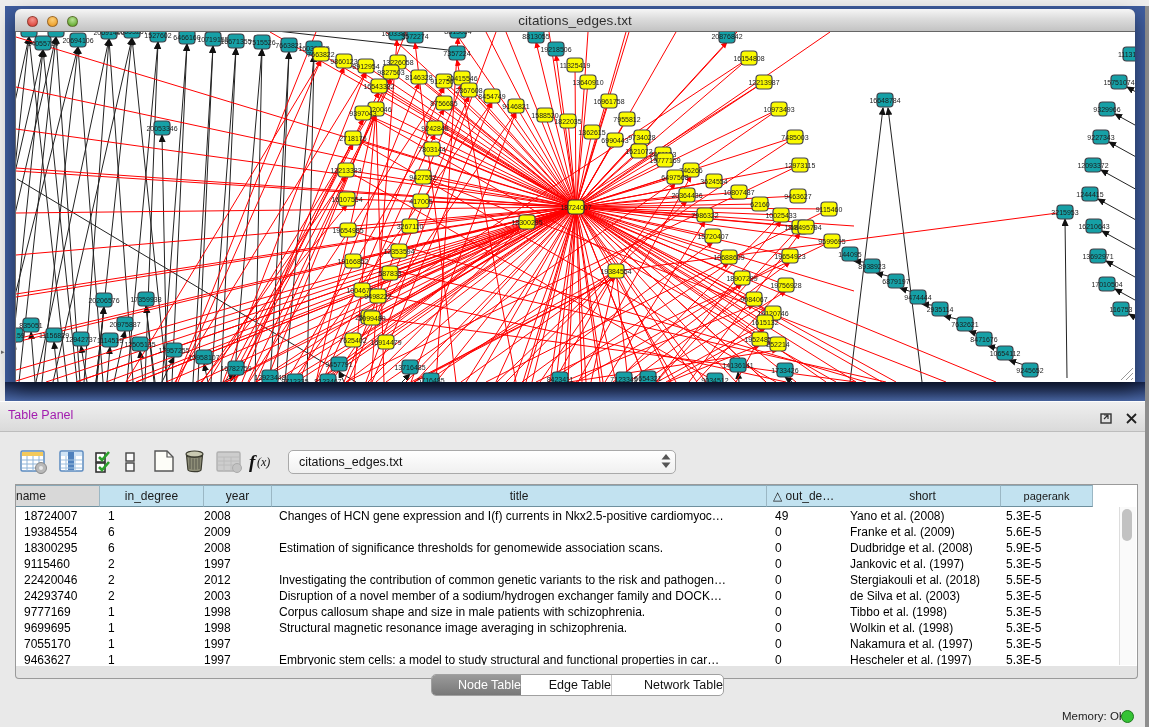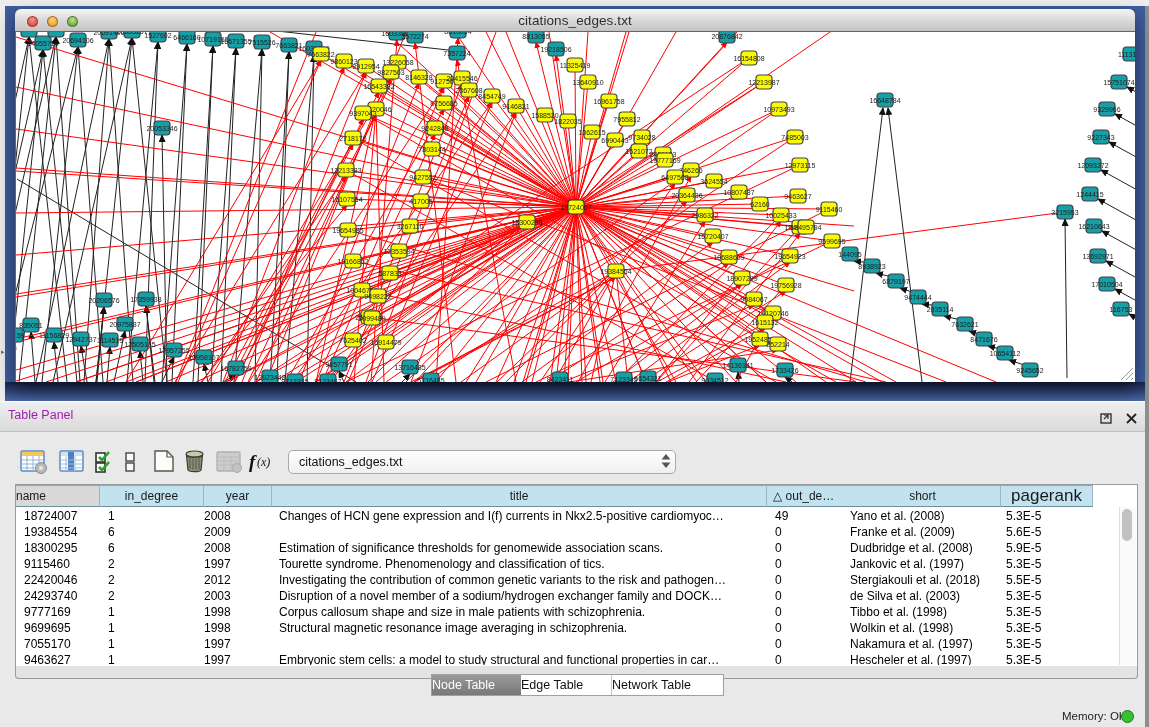--- a/index.html
+++ b/index.html
@@ -701,21 +701,21 @@
     <path d="M6 14 L1.5 8.5 L10.5 8.5 Z" fill="#555"></path>
 </svg>
 
 <div style="position:absolute;left:15px;top:484px;width:1121px;height:182px;background:#fff;border:1px solid #9a9a9a"></div>
 <div style="position:absolute;left:16px;top:485px;width:83px;height:20px;background:#d8d8d8;border-right:1px solid #9bb7c4;border-top:1px solid #8aa9b8;border-bottom:1px solid #6e8f9e;text-align:left;line-height:20px;font-size:12px;color:#1a1a1a">name</div>
 <div style="position:absolute;left:100px;top:485px;width:103px;height:20px;background:#c2e2f0;border-right:1px solid #9bb7c4;border-top:1px solid #8aa9b8;border-bottom:1px solid #6e8f9e;text-align:center;line-height:20px;font-size:12px;color:#1a1a1a">in_degree</div>
 <div style="position:absolute;left:204px;top:485px;width:67px;height:20px;background:#c2e2f0;border-right:1px solid #9bb7c4;border-top:1px solid #8aa9b8;border-bottom:1px solid #6e8f9e;text-align:center;line-height:20px;font-size:12px;color:#1a1a1a">year</div>
 <div style="position:absolute;left:272px;top:485px;width:494px;height:20px;background:#c2e2f0;border-right:1px solid #9bb7c4;border-top:1px solid #8aa9b8;border-bottom:1px solid #6e8f9e;text-align:center;line-height:20px;font-size:12px;color:#1a1a1a">title</div>
 <div style="position:absolute;left:767px;top:485px;width:77px;height:20px;background:#c2e2f0;border-right:1px solid #9bb7c4;border-top:1px solid #8aa9b8;border-bottom:1px solid #6e8f9e;text-align:left;padding-left:6px;line-height:20px;font-size:12px;color:#1a1a1a">△ out_de…</div>
 <div style="position:absolute;left:845px;top:485px;width:155px;height:20px;background:#c2e2f0;border-right:1px solid #9bb7c4;border-top:1px solid #8aa9b8;border-bottom:1px solid #6e8f9e;text-align:center;line-height:20px;font-size:12px;color:#1a1a1a">short</div>
-<div style="position:absolute;left:1001px;top:485px;width:91px;height:20px;background:#c2e2f0;border-right:1px solid #9bb7c4;border-top:1px solid #8aa9b8;border-bottom:1px solid #6e8f9e;text-align:center;line-height:20px;font-size:17px;color:#1a1a1a">pagerank</div>
+<div style="position:absolute;left:1001px;top:485px;width:91px;height:20px;background:#c2e2f0;border-right:1px solid #9bb7c4;border-top:1px solid #8aa9b8;border-bottom:1px solid #6e8f9e;text-align:center;line-height:20px;font-size:11px;color:#1a1a1a">pagerank</div>
 <div style="position:absolute;left:16px;top:506px;width:1119px;height:159px;overflow:hidden;font-size:12px;color:#000">
  <div style="position:absolute;left:-16px;top:-506px;width:1149px;height:727px">
       <div style="position:absolute;left:24px;top:509px">18724007</div>
       <div style="position:absolute;left:108px;top:509px">1</div>
       <div style="position:absolute;left:204px;top:509px">2008</div>
       <div style="position:absolute;left:279px;top:509px;width:486px;white-space:nowrap;overflow:hidden">Changes of HCN gene expression and I(f) currents in Nkx2.5-positive cardiomyoc…</div>
       <div style="position:absolute;left:775px;top:509px">49</div>
       <div style="position:absolute;left:850px;top:509px">Yano et al. (2008)</div>
       <div style="position:absolute;left:1006px;top:509px">5.3E-5</div>
       <div style="position:absolute;left:24px;top:525px">19384554</div>
@@ -727,21 +727,20 @@
       <div style="position:absolute;left:24px;top:541px">18300295</div>
       <div style="position:absolute;left:108px;top:541px">6</div>
       <div style="position:absolute;left:204px;top:541px">2008</div>
       <div style="position:absolute;left:279px;top:541px;width:486px;white-space:nowrap;overflow:hidden">Estimation of significance thresholds for genomewide association scans.</div>
       <div style="position:absolute;left:775px;top:541px">0</div>
       <div style="position:absolute;left:850px;top:541px">Dudbridge et al. (2008)</div>
       <div style="position:absolute;left:1006px;top:541px">5.9E-5</div>
       <div style="position:absolute;left:24px;top:557px">9115460</div>
       <div style="position:absolute;left:108px;top:557px">2</div>
       <div style="position:absolute;left:204px;top:557px">1997</div>
-      <div style="position:absolute;left:279px;top:557px;width:486px;white-space:nowrap;overflow:hidden">Tourette syndrome. Phenomenology and classification of tics.</div>
       <div style="position:absolute;left:775px;top:557px">0</div>
       <div style="position:absolute;left:850px;top:557px">Jankovic et al. (1997)</div>
       <div style="position:absolute;left:1006px;top:557px">5.3E-5</div>
       <div style="position:absolute;left:24px;top:573px">22420046</div>
       <div style="position:absolute;left:108px;top:573px">2</div>
       <div style="position:absolute;left:204px;top:573px">2012</div>
       <div style="position:absolute;left:279px;top:573px;width:486px;white-space:nowrap;overflow:hidden">Investigating the contribution of common genetic variants to the risk and pathogen…</div>
       <div style="position:absolute;left:775px;top:573px">0</div>
       <div style="position:absolute;left:850px;top:573px">Stergiakouli et al. (2018)</div>
       <div style="position:absolute;left:1006px;top:573px">5.5E-5</div>
@@ -780,19 +779,19 @@
       <div style="position:absolute;left:850px;top:653px">Hescheler et al. (1997)</div>
       <div style="position:absolute;left:1006px;top:653px">5.3E-5</div>
     </div>
 </div>
 
 <div style="position:absolute;left:1119px;top:507px;width:16px;height:158px;background:#fafafa;border-left:1px solid #ddd"></div>
 <div style="position:absolute;left:1122px;top:509px;width:10px;height:32px;background:#c2c2c2;border-radius:5px"></div>
 
 <div style="position:absolute;left:15px;top:666px;width:1121px;height:12px;background:#e3e3e3;border:1px solid #9a9a9a;border-top:none;border-radius:0 0 4px 4px"></div>
 
-<div style="position:absolute;left:431px;top:674px;width:291px;height:20px;border:1px solid #a0a0a0;border-radius:0;background:#fff;overflow:hidden;font-size:12.5px;line-height:20px;text-align:left">
+<div style="position:absolute;left:431px;top:674px;width:291px;height:20px;border:1px solid #a0a0a0;border-radius:5px;background:#fff;overflow:hidden;font-size:12.5px;line-height:20px;text-align:right">
  <div style="position:absolute;left:0;top:0;width:89px;height:20px;background:linear-gradient(#9a9a9a,#787878);color:#fff">Node Table</div>
  <div style="position:absolute;left:89px;top:0;width:90px;height:20px;border-right:1px solid #c9c9c9;color:#111">Edge Table</div>
  <div style="position:absolute;left:180px;top:0;width:111px;height:20px;color:#111">Network Table</div>
 </div>
 
 <div style="position:absolute;left:1062px;top:710px;font-size:11.5px;color:#222">Memory: OK</div>
 <div style="position:absolute;left:1121px;top:710px;width:11px;height:11px;border-radius:50%;background:#35c335;border:1px solid #1e7a1e"></div>
 </body></html>

